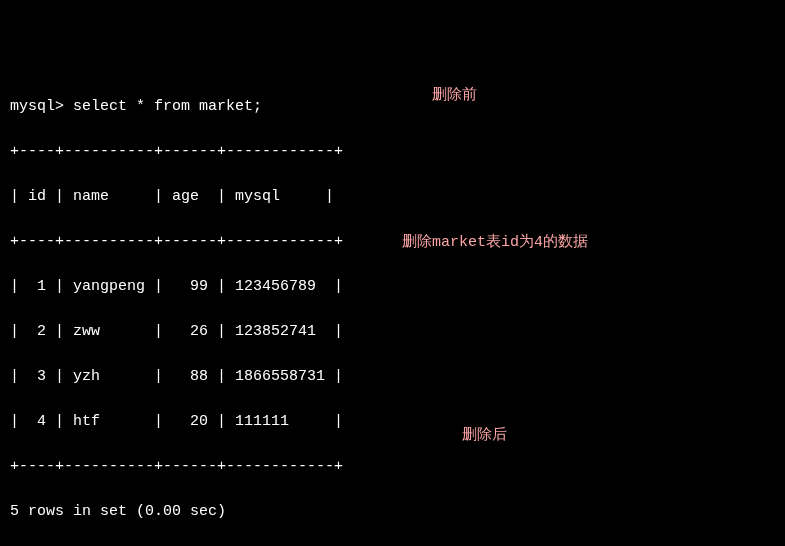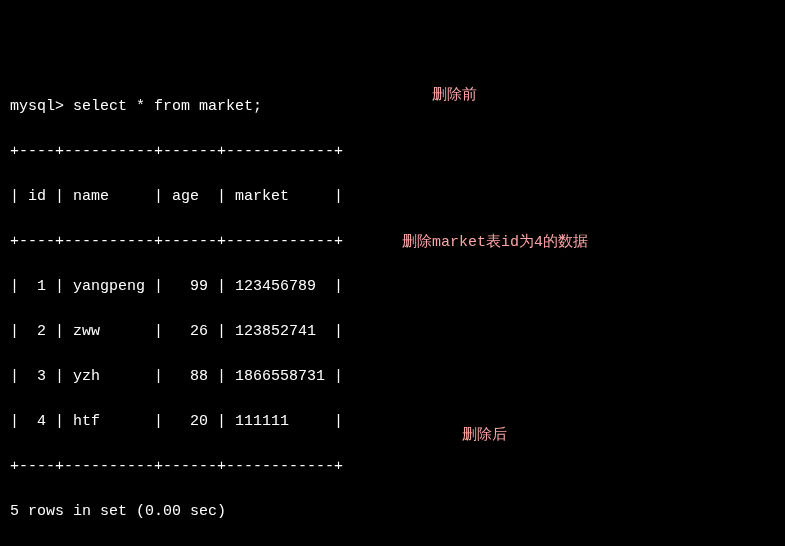--- a/index.html
+++ b/index.html
@@ -27,21 +27,21 @@
       position: absolute;
     }
   </style>
 </head>
 <body>
 
 
 
 <span class="line"><span>mysql&gt;</span> <span>select * from market;</span></span>
 <span class="line">+----+----------+------+------------+</span>
-<span class="line">| id | name     | age  | market     |</span>
+<span class="line">| id | name     | age  | mysql     |</span>
 <span class="line">+----+----------+------+------------+</span>
 <span class="line">|  1 | yangpeng |   99 | 123456789  |</span>
 <span class="line">|  2 | zww      |   26 | 123852741  |</span>
 <span class="line">|  3 | yzh      |   88 | 1866558731 |</span>
 <span class="line">|  4 | htf      |   20 | 111111     |</span>
 <span class="line">+----+----------+------+------------+</span>
 <span class="line">5 rows in set (0.00 sec)</span>
 
 
 

